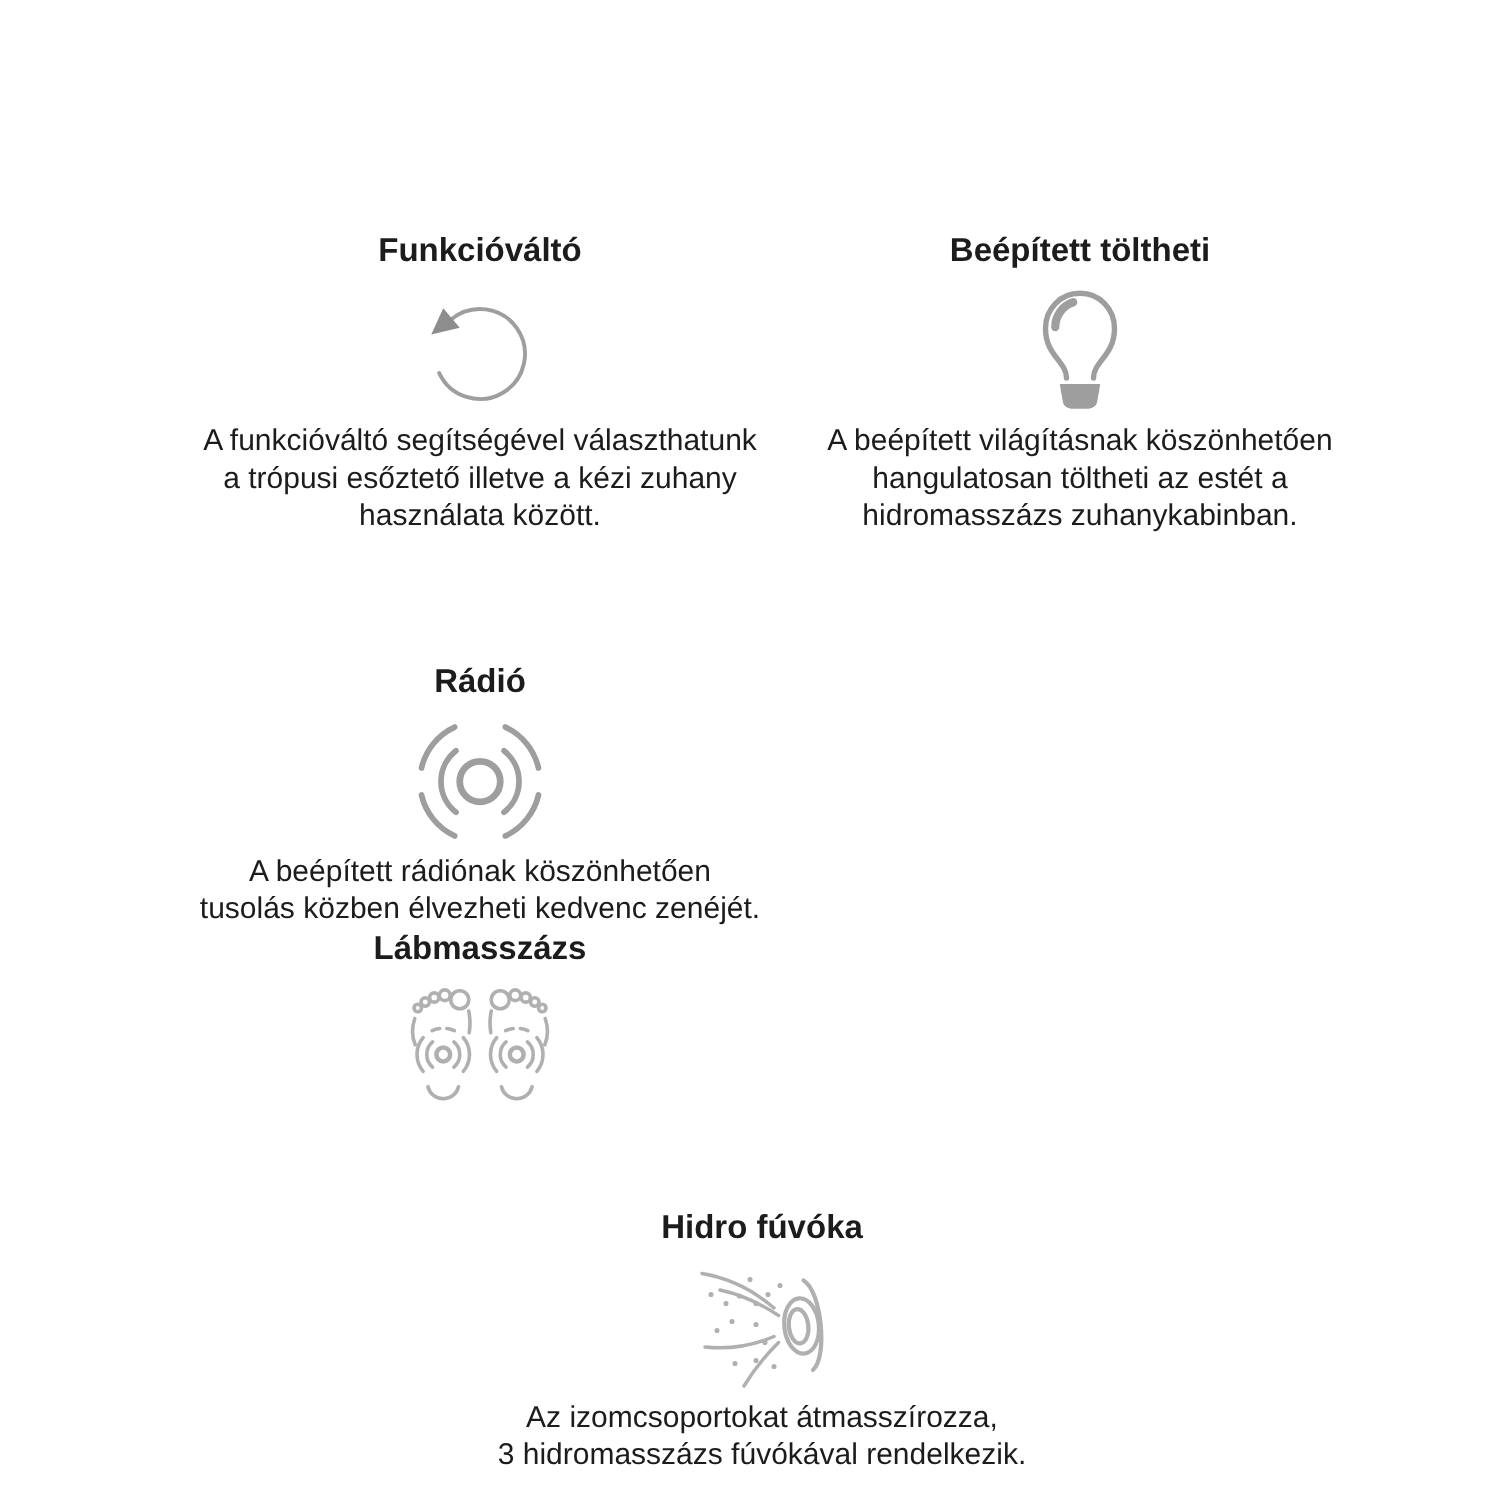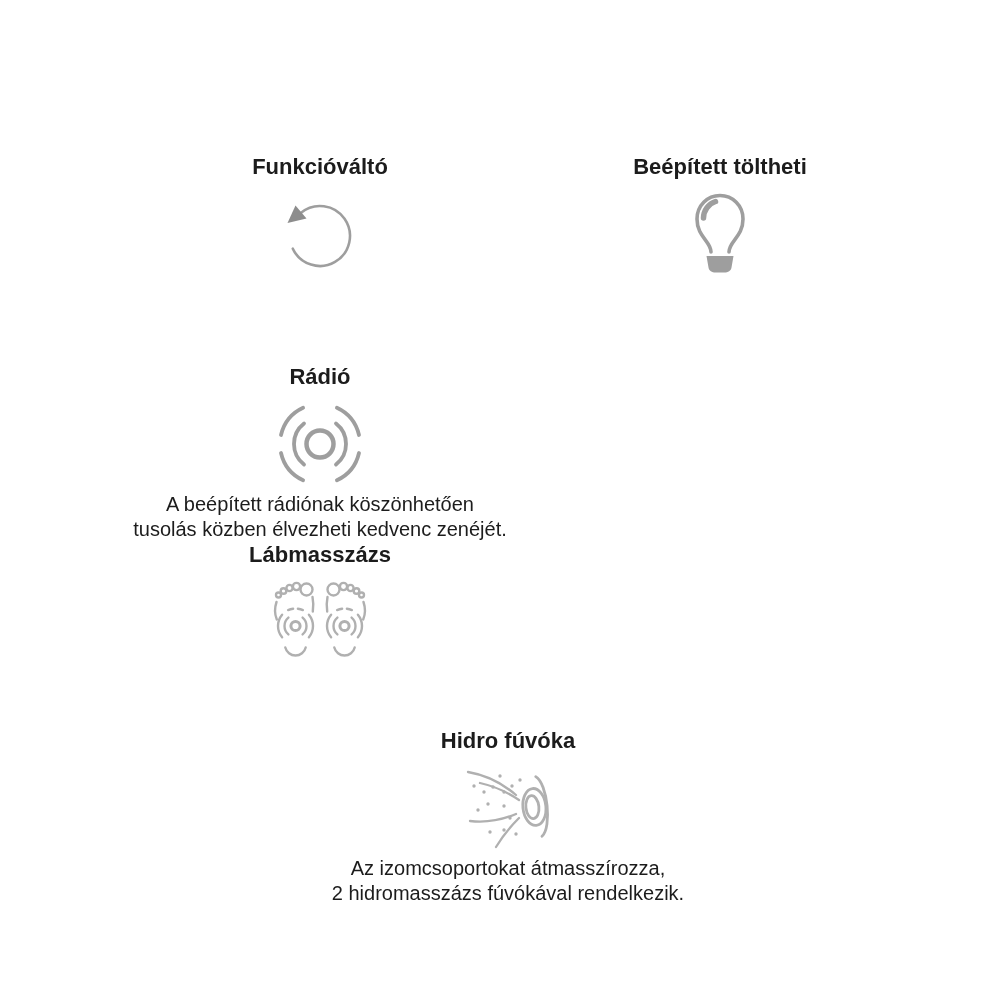--- a/index.html
+++ b/index.html
@@ -59,31 +59,37 @@
     <div class="row row-1">
 
       <div class="cell">
         <div class="feature-title">Funkcióváltó</div>
         <div class="icon-wrap">
           <svg class="icon icon-medium" width="84" height="84" viewBox="0 0 84 84" aria-hidden="true">
             <path class="stroke" stroke-width="2.6" d="M 22.7 21 A 30 30 0 1 1 14.8 56.7"></path>
             <polygon class="fill-dark" points="9.5,31 28.5,26.5 17.5,13.5"></polygon>
           </svg>
         </div>
+        <div class="feature-desc">A funkcióváltó segítségével választhatunk
+a trópusi esőztető illetve a kézi zuhany
+használata között.</div>
       </div>
 
       <div class="cell">
         <div class="feature-title">Beépített töltheti</div>
         <div class="icon-wrap">
           <svg class="icon icon-medium" width="66" height="88" viewBox="0 0 66 88" aria-hidden="true">
             <path class="stroke" stroke-width="3.6" d="M 24,62 C 24,51 10,47 10,29 C 10,15.5 20.3,5.5 33,5.5 C 45.7,5.5 56,15.5 56,29 C 56,47 42,51 42,62"></path>
             <path class="stroke" stroke-width="5.5" d="M 16.5,28 A 17.5 17.5 0 0 1 28.5,11.5"></path>
             <path class="fill" d="M 19.5,66 L 46.5,66 L 44.5,77.5 C 44,81 41,82.5 37.5,82.5 L 28.5,82.5 C 25,82.5 22,81 21.5,77.5 Z"></path>
           </svg>
         </div>
+        <div class="feature-desc">A beépített világításnak köszönhetően
+hangulatosan töltheti az estét a
+hidromasszázs zuhanykabinban.</div>
       </div>
     </div>
 
     <div class="row row-2">
 
       <div class="cell">
         <div class="feature-title">Rádió</div>
         <div class="icon-wrap">
           <svg class="icon icon-medium" width="104" height="84" viewBox="0 0 104 84" aria-hidden="true">
             <circle class="stroke" stroke-width="4.5" cx="52" cy="42" r="13.5"></circle>
@@ -178,18 +184,18 @@
               <circle cx="44" cy="44" r="1.7"></circle>
               <circle cx="18" cy="48" r="1.7"></circle>
               <circle cx="30" cy="70" r="1.7"></circle>
               <circle cx="44" cy="68" r="1.7"></circle>
               <circle cx="56" cy="72" r="1.7"></circle>
               <circle cx="50" cy="56" r="1.7"></circle>
             </g>
           </svg>
         </div>
         <div class="feature-desc">Az izomcsoportokat átmasszírozza,
-2 hidromasszázs fúvókával rendelkezik.</div>
+3 hidromasszázs fúvókával rendelkezik.</div>
       </div>
     </div>
 
   </div>
 </div>
 
 </body></html>

